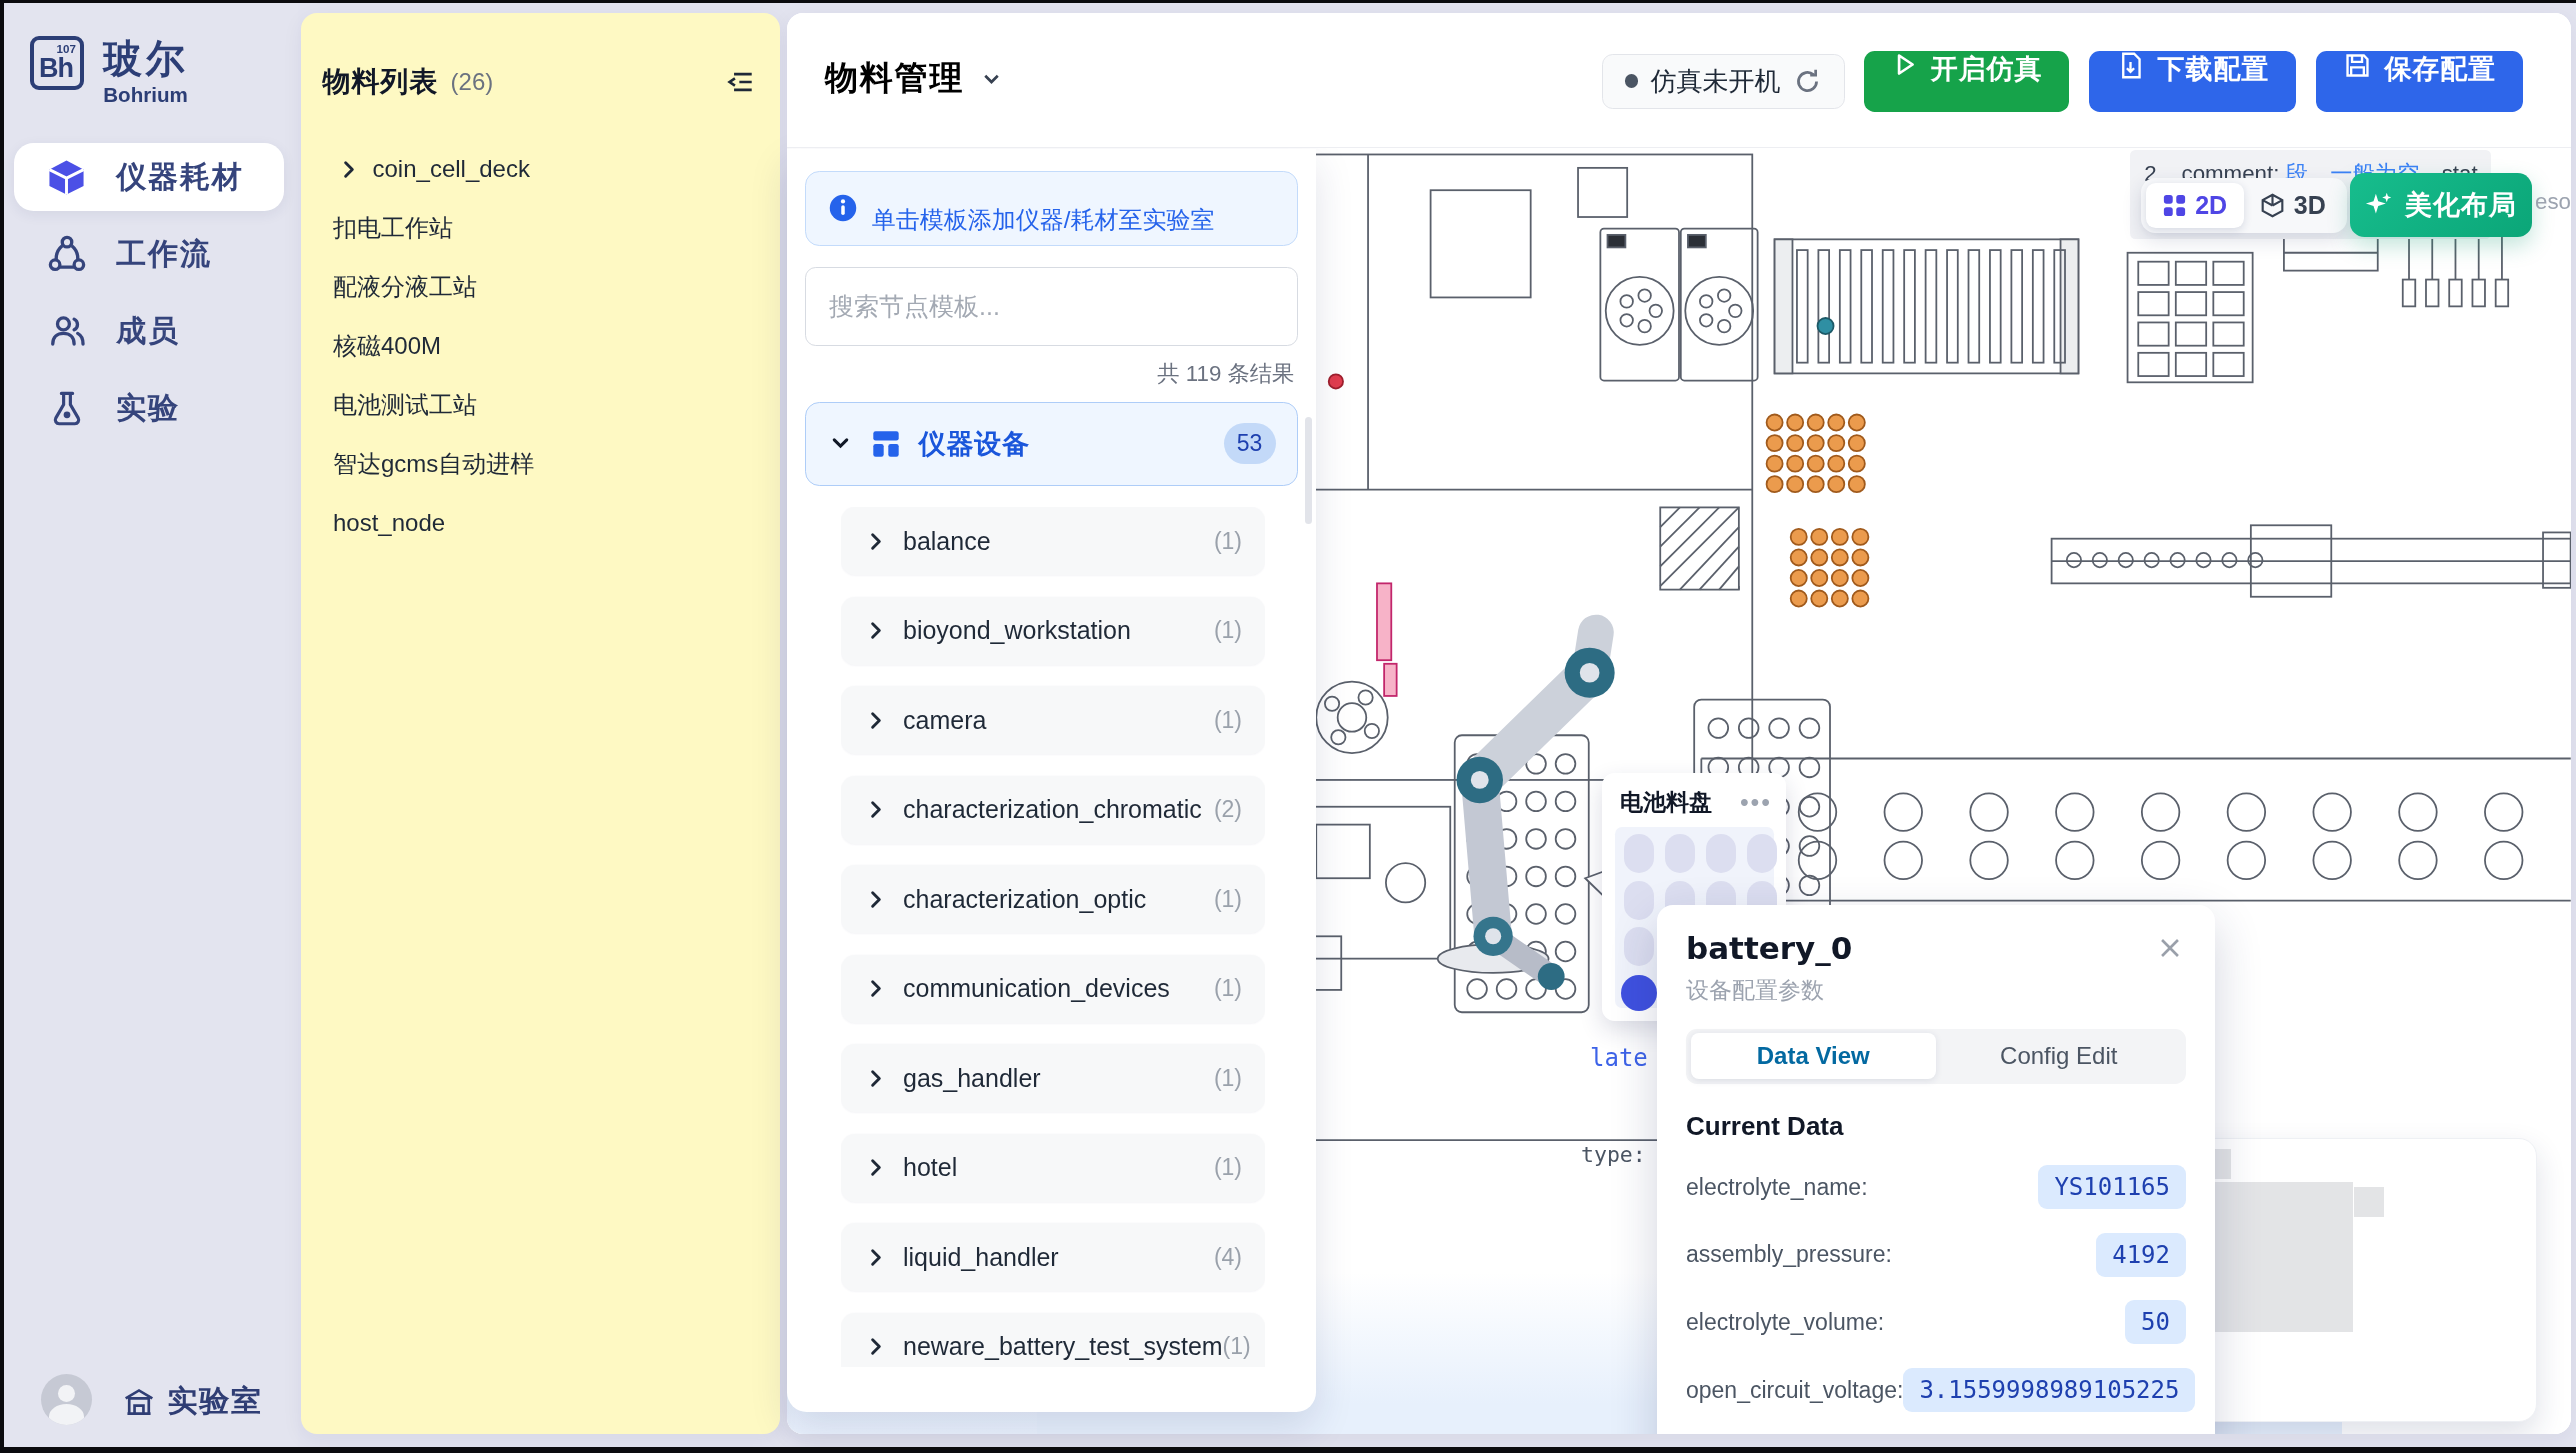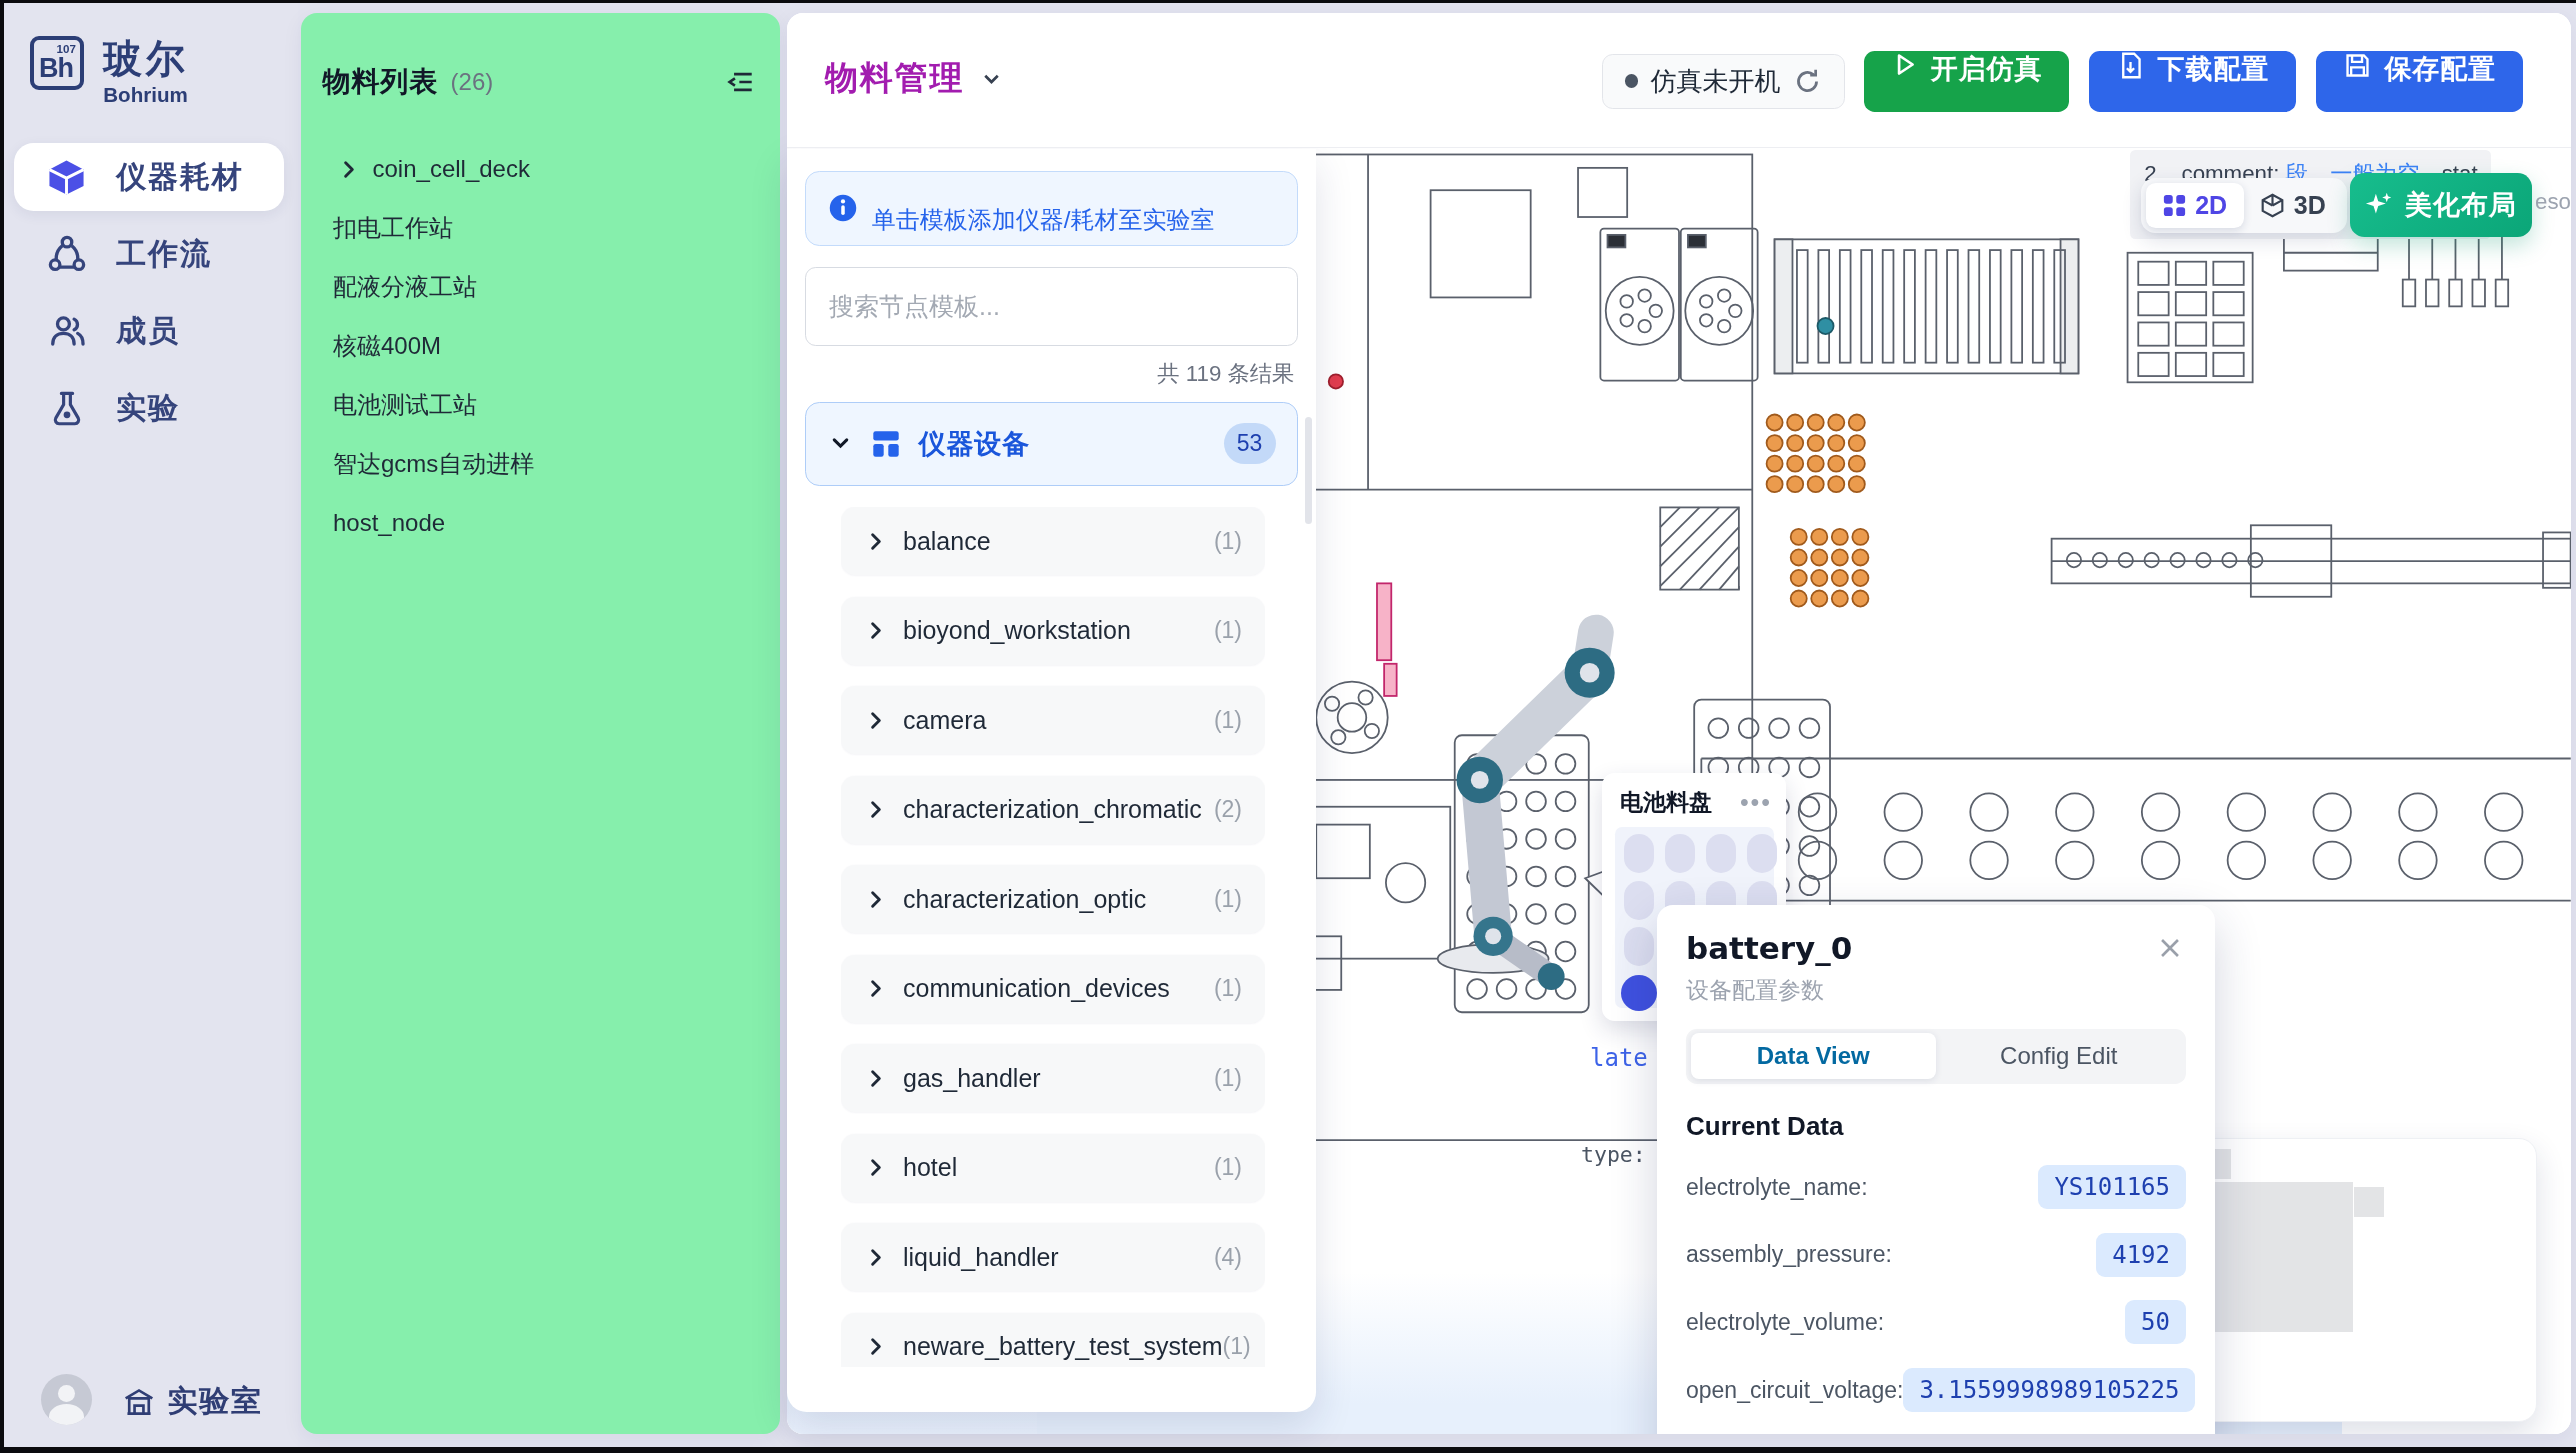--- a/index.html
+++ b/index.html
@@ -30,36 +30,36 @@
   .nav-item .nicon { width:41px; height:41px; display:flex; align-items:center; justify-content:center; }
   .nav-item .nlabel { margin-left:29px; font-size:30px; font-weight:600; letter-spacing:1.8px; }
   .side-footer { position:absolute; left:0; right:0; bottom:25px; height:54px; }
   .avatar { position:absolute; left:41px; top:0; width:51px; height:51px; border-radius:50%; background:#c6c9d4; overflow:hidden; }
   .avatar .head { position:absolute; left:17px; top:10.7px; width:17px; height:17px; border-radius:50%; background:#f2f3f6; }
   .avatar .bod { position:absolute; left:8px; top:30px; width:35px; height:25px; border-radius:50% 50% 0 0; background:#f2f3f6; }
   .lab-entry { position:absolute; left:123px; top:7.2px; display:flex; align-items:center; color:#2f3d74; cursor:pointer; }
   .lab-entry .llabel { font-size:30px; font-weight:600; margin-left:12.5px; letter-spacing:1.8px; }
 
   
-  .mat-panel { position:absolute; left:301px; top:12.5px; width:479px; height:1421px; background:#86efac; border-radius:16px; box-shadow:0 5.4px 21.5px rgba(30,40,90,0.06); z-index:5; }
+  .mat-panel { position:absolute; left:301px; top:12.5px; width:479px; height:1421px; background:#fef9c3; border-radius:16px; box-shadow:0 5.4px 21.5px rgba(30,40,90,0.06); z-index:5; }
   .mat-head { position:absolute; left:21.5px; right:19.7px; top:50px; display:flex; align-items:center; }
   .mat-title { font-size:28px; font-weight:bold; color:#111827; letter-spacing:0.9px; }
   .mat-count { font-size:24px; color:#6b7280; margin-left:12.5px; }
   .mat-collapse { margin-left:auto; width:36px; height:36px; cursor:pointer; display:flex; align-items:center; justify-content:center; }
   .mat-list { position:absolute; left:0; right:0; top:127px; }
   .mat-row { height:59px; display:flex; align-items:center; padding-left:32px; font-size:24px; color:#1f2937; cursor:pointer; }
   .mat-row .mchev { width:23px; height:23px; margin-right:12.5px; display:none; }
   .mat-row.expandable { padding-left:36px; }
   .mat-row.expandable .mchev { display:block; }
 
   
   .main-card { position:absolute; left:787px; top:12.5px; width:1784px; height:1421px; background:#fff; border-radius:16px; box-shadow:0 5.4px 21.5px rgba(30,40,90,0.06); overflow:hidden; }
   .main-header { position:absolute; left:0; right:0; top:0; height:135px; border-bottom:1.8px solid #edeef2; background:#fff; z-index:30; }
   .page-title-wrap { position:absolute; left:38px; top:43px; display:flex; align-items:center; cursor:pointer; }
-  .page-title { font-size:33px; font-weight:bold; color:#a21caf; letter-spacing:1.8px;text-align:right; }
+  .page-title { font-size:33px; font-weight:bold; color:#000000; letter-spacing:1.8px;text-align:right; }
   .title-chev { margin-left:14.3px; }
   .header-controls { position:absolute; right:48px; top:38px; display:flex; align-items:center; gap:19.7px; }
   .status-pill { height:55px; padding:0 21.5px; border:1.8px solid #e3e5ea; background:#f9fafb; border-radius:10.7px; display:flex; align-items:center; gap:12.5px; }
   .status-dot { width:13.4px; height:13.4px; border-radius:50%; background:#4b5563; }
   .status-text { font-size:26px; color:#1f2937; }
   .btn { height:61px; border-radius:10.7px; display:flex; align-items:flex-start; justify-content:center; gap:12.5px; color:#fff; font-size:27px; font-weight:600; padding:0 27px; cursor:pointer; letter-spacing:0.9px; border:none; }
   .btn.green { background:#16a34a; }
   .btn.blue { background:#2e66ea; }
 
   

